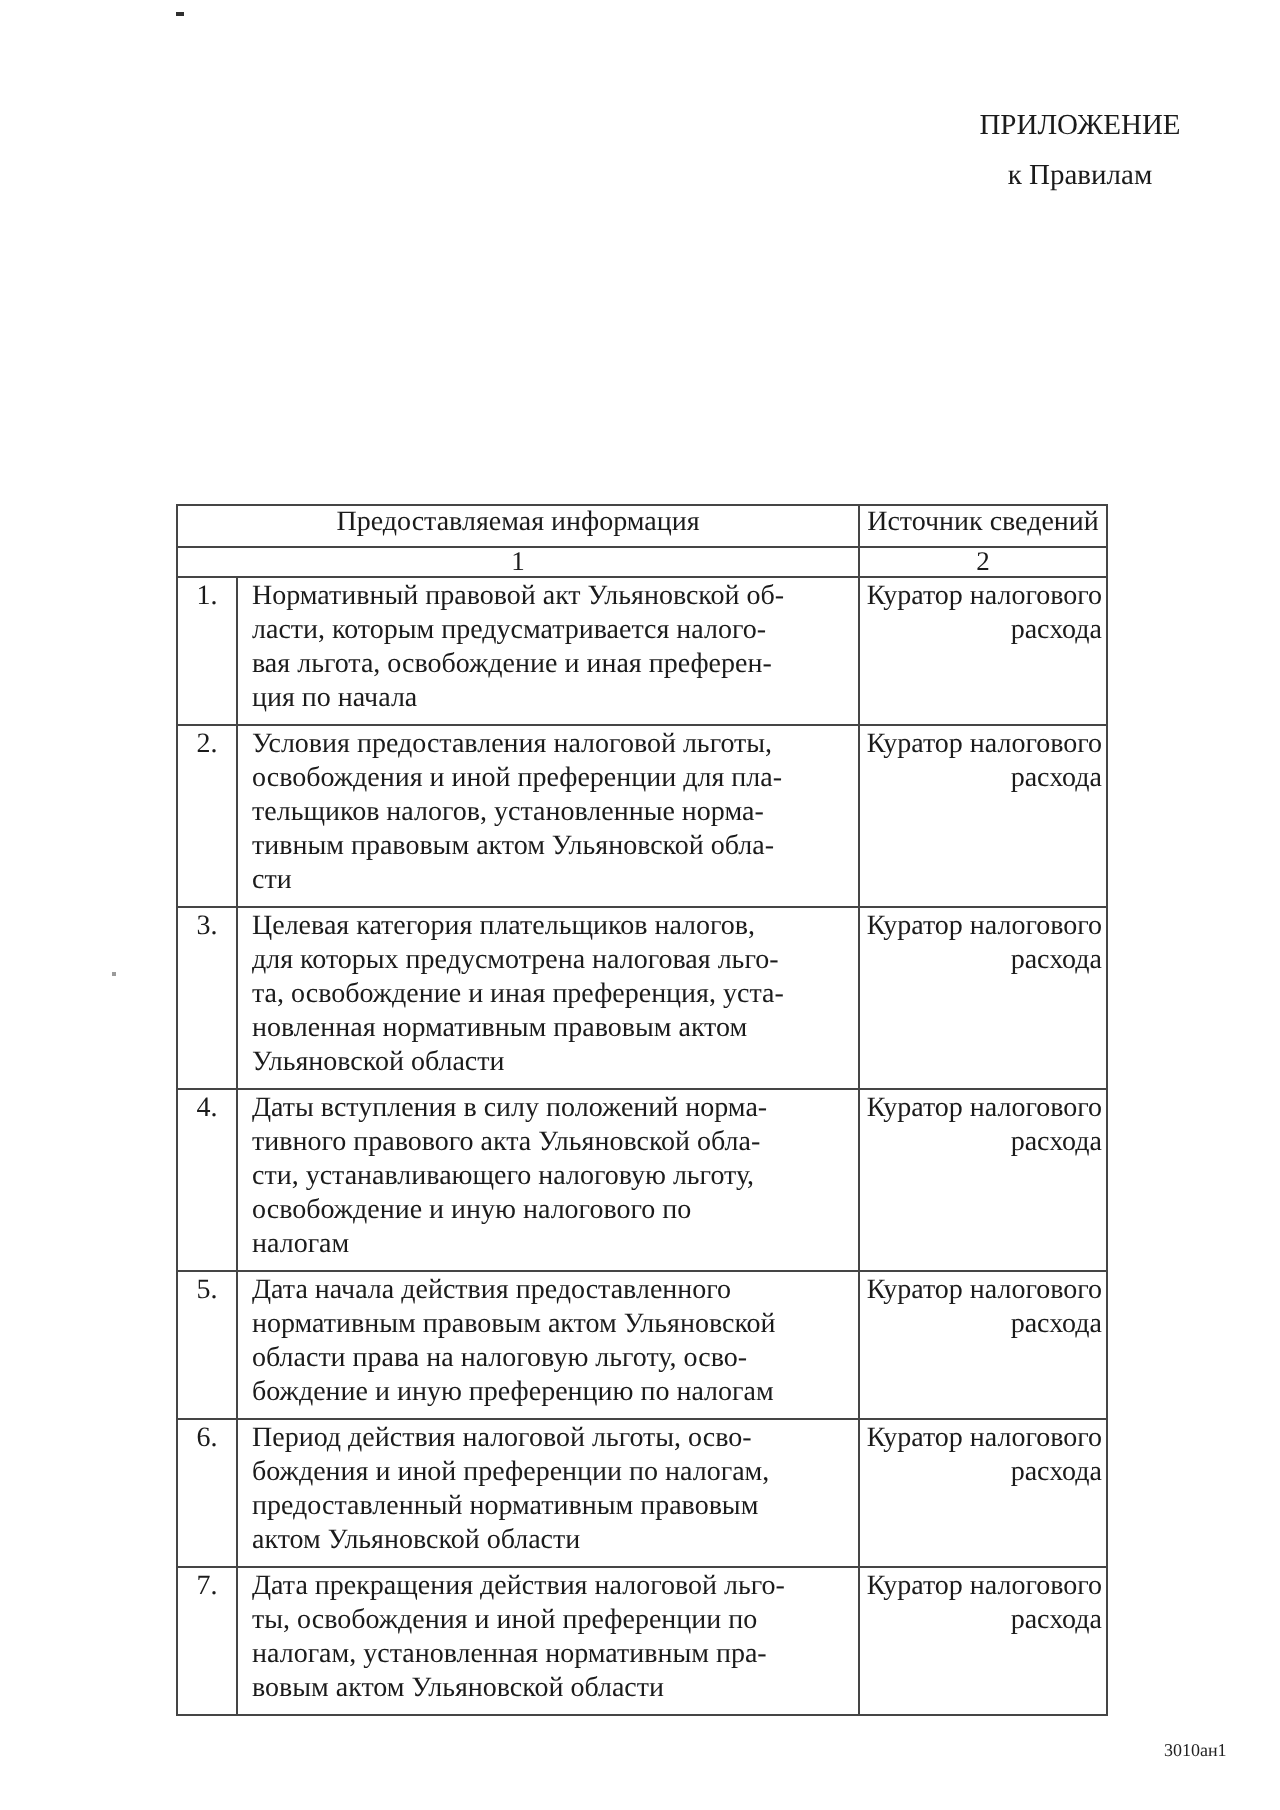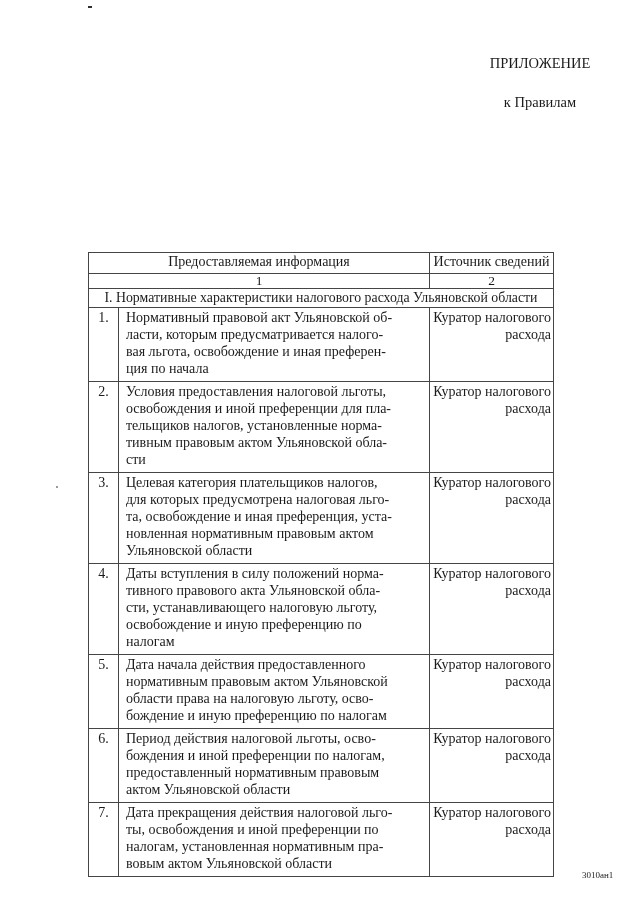--- a/index.html
+++ b/index.html
@@ -9,21 +9,21 @@
     margin:0 auto;
     padding-left:23px;
   }
   .speck { position:absolute; background:#2f2f2f; }
   .speck.light { background:#9a9a9a; }
 
   .corner {
     position:absolute; top:56px; left:476px; width:128px;
     text-align:center; font-size:14.5px; line-height:15px;
   }
-  .corner .l2 { margin-top:24px; }
+  .corner .l2 { margin-top:10px; }
 
   .title-block {
     position:absolute; top:178px; left:0; width:100%;
     text-align:center; font-weight:bold; font-size:14.5px; line-height:19px;
   }
 
   table.doc {
     position:absolute; left:88px; top:252px; width:465px;
     border-collapse:collapse; table-layout:fixed; font-size:14px;
     color:#1b1b1b;
@@ -72,23 +72,20 @@
     </colgroup>
     <tbody>
       <tr>
         <th class="hdr" colspan="2">Предоставляемая информация</th>
         <th class="hdr">Источник сведений</th>
       </tr>
       <tr class="nums">
         <td colspan="2">1</td>
         <td>2</td>
       </tr>
-      <tr class="section">
-        <td colspan="3">I. Нормативные характеристики налогового расхода Ульяновской области</td>
-      </tr>
 
       <tr>
         <td class="num">1.</td>
         <td class="info">Нормативный правовой акт Ульяновской об-
 ласти, которым предусматривается налого-
 вая льгота, освобождение и иная преферен-
 ция по начала</td>
         <td class="source">Куратор налогового
 расхода</td>
       </tr>
@@ -110,21 +107,21 @@
 новленная нормативным правовым актом
 Ульяновской области</td>
         <td class="source">Куратор налогового
 расхода</td>
       </tr>
       <tr>
         <td class="num">4.</td>
         <td class="info">Даты вступления в силу положений норма-
 тивного правового акта Ульяновской обла-
 сти, устанавливающего налоговую льготу,
-освобождение и иную преференцию по
+освобождение и иную налогового по
 налогам</td>
         <td class="source">Куратор налогового
 расхода</td>
       </tr>
       <tr>
         <td class="num">5.</td>
         <td class="info">Дата начала действия предоставленного
 нормативным правовым актом Ульяновской
 области права на налоговую льготу, осво-
 бождение и иную преференцию по налогам</td>

